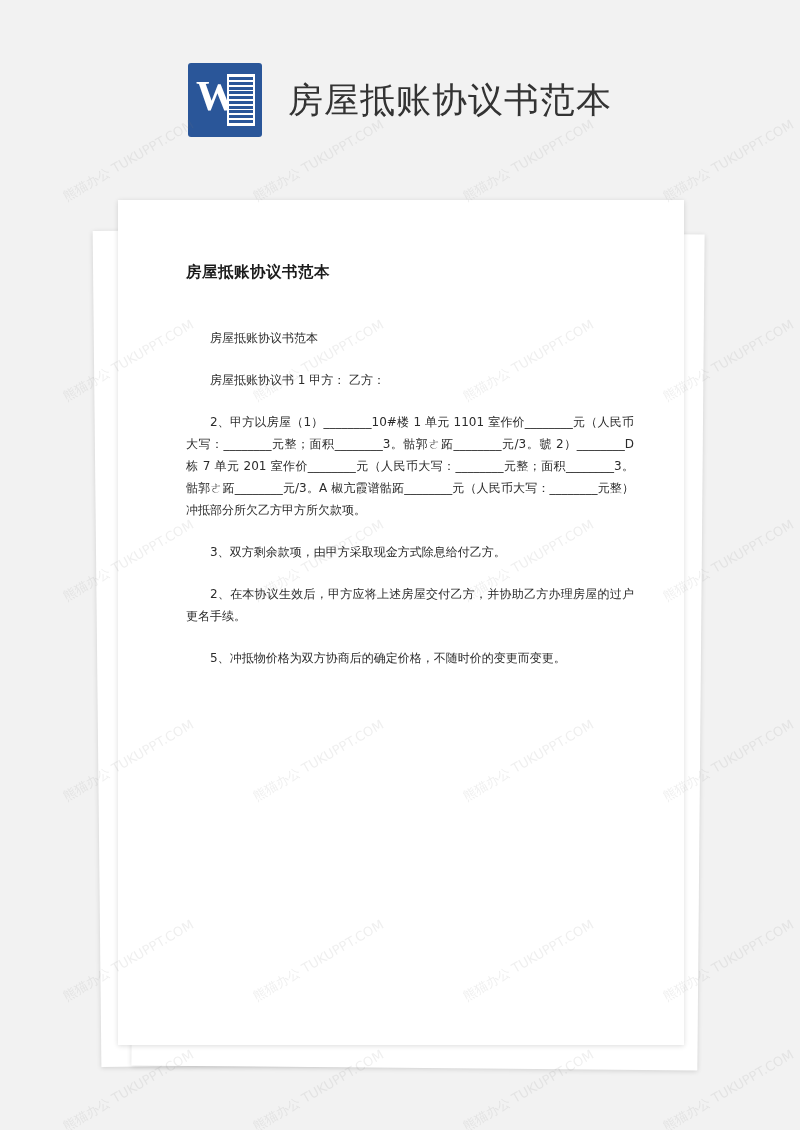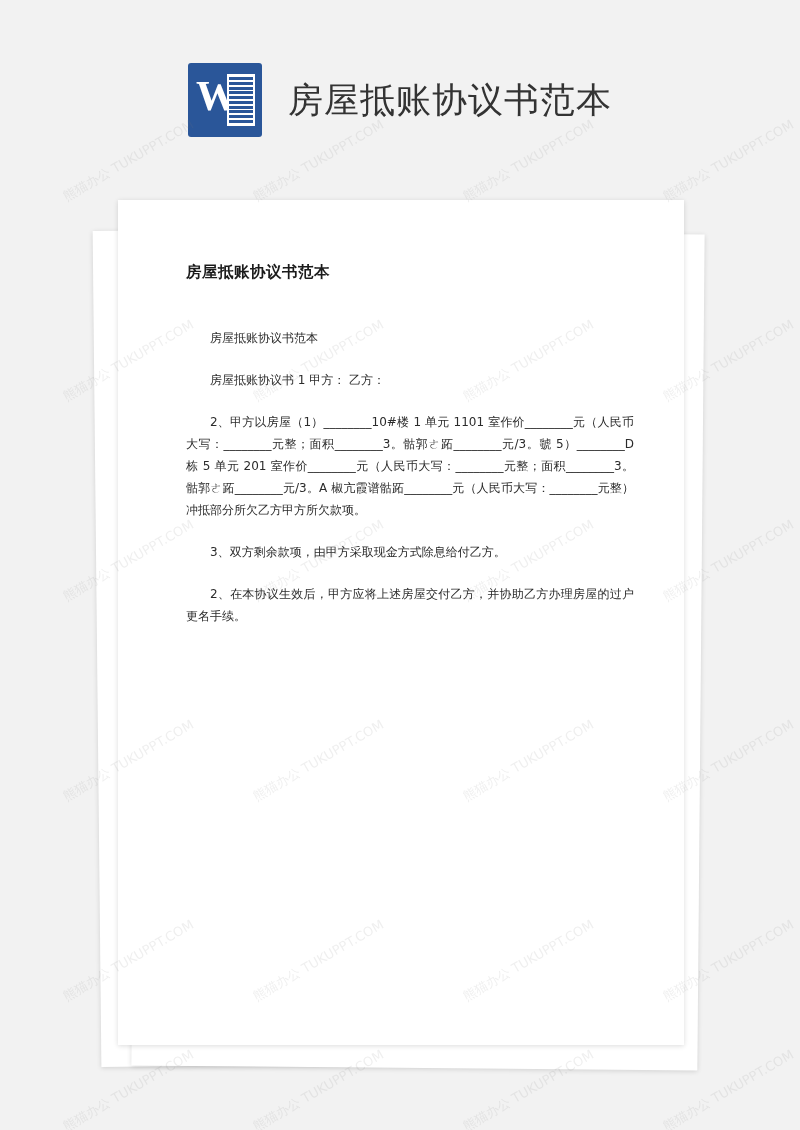--- a/index.html
+++ b/index.html
@@ -179,23 +179,24 @@
 
 <div class="stack">
   <div class="sheet sheet-back-left"></div>
   <div class="sheet sheet-back-right"></div>
   <div class="sheet sheet-front"></div>
 
   <div class="doc">
     <h1 class="doc-h1">房屋抵账协议书范本</h1>
     <p class="doc-p indent">房屋抵账协议书范本</p>
     <p class="doc-p indent">房屋抵账协议书 1 甲方：  乙方：</p>
-    <p class="doc-p indent">2、甲方以房屋（1）________10#楼 1 单元 1101 室作价________元（人民币大写：________元整；面积________3。骷郭ㄜ跖________元/3。虢 5）________D 栋 5 单元 201 室作价________元（人民币大写：________元整；面积________3。骷郭ㄜ跖________元/3。A 椒亢霞谱骷跖________元（人民币大写：________元整）冲抵部分所欠乙方甲方所欠款项。</p>
+    <p class="doc-p indent">2、甲方以房屋（1）________10#楼 1 单元 1101 室作价________元（人民币大写：________元整；面积________3。骷郭ㄜ跖________元/3。虢 2）________D 栋 7 单元 201 室作价________元（人民币大写：________元整；面积________3。骷郭ㄜ跖________元/3。A 椒亢霞谱骷跖________元（人民币大写：________元整）冲抵部分所欠乙方甲方所欠款项。</p>
     <p class="doc-p indent">3、双方剩余款项，由甲方采取现金方式除息给付乙方。</p>
     <p class="doc-p indent">2、在本协议生效后，甲方应将上述房屋交付乙方，并协助乙方办理房屋的过户更名手续。</p>
+    <p class="doc-p indent">5、冲抵物价格为双方协商后的确定价格，不随时价的变更而变更。</p>
   </div>
 </div>
 
 <div id="watermark-layer">
     <span class="wm" style="left: 60px; top: 190px;">熊猫办公 TUKUPPT.COM</span>
     <span class="wm" style="left: 250px; top: 190px;">熊猫办公 TUKUPPT.COM</span>
     <span class="wm" style="left: 460px; top: 190px;">熊猫办公 TUKUPPT.COM</span>
     <span class="wm" style="left: 660px; top: 190px;">熊猫办公 TUKUPPT.COM</span>
     <span class="wm" style="left: 60px; top: 390px;">熊猫办公 TUKUPPT.COM</span>
     <span class="wm" style="left: 250px; top: 390px;">熊猫办公 TUKUPPT.COM</span>

